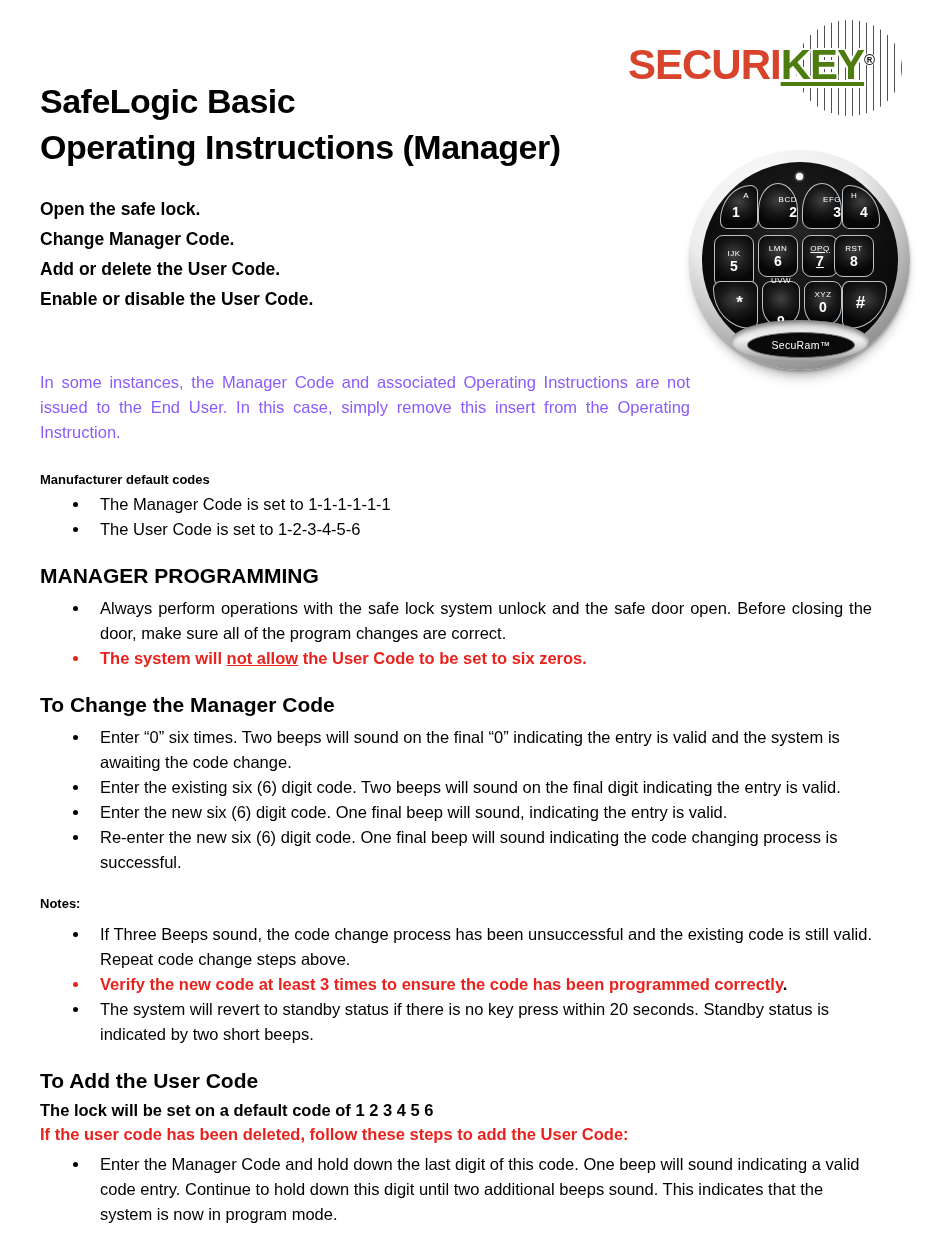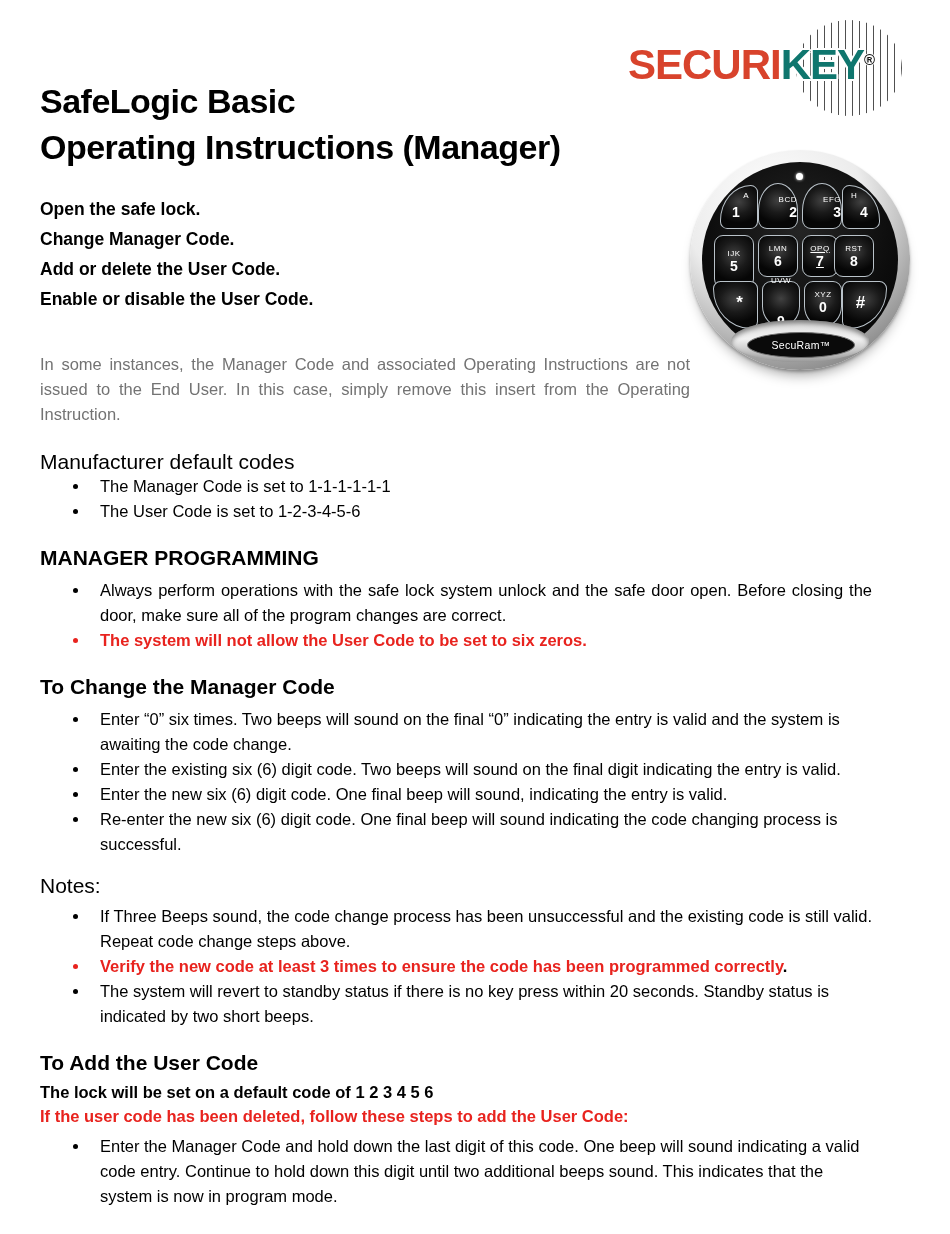--- a/index.html
+++ b/index.html
@@ -9,23 +9,23 @@
   }
   
   .logo { position:absolute; left:626px; top:18px; width:290px; height:100px; }
   .logo-stripes {
     position:absolute; left:170px; top:2px; width:106px; height:96px; border-radius:50%;
     background:repeating-linear-gradient(90deg,#505050 0 1.5px,transparent 1.5px 7px);
   }
   .logo-text { position:absolute; left:2px; top:26px; font-size:42px; font-weight:bold;
     letter-spacing:-1px; line-height:1; white-space:nowrap; }
   .logo-securi { color:#d8432c; }
-  .logo-key { color:#0f766e;
+  .logo-key { color:#4d7c0f;
     text-shadow:2px 0 0 #fff,-2px 0 0 #fff,0 2px 0 #fff,0 -2px 0 #fff,
-      1.5px 1.5px 0 #fff,-1.5px -1.5px 0 #fff,1.5px -1.5px 0 #fff,-1.5px 1.5px 0 #fff; }
+      1.5px 1.5px 0 #fff,-1.5px -1.5px 0 #fff,1.5px -1.5px 0 #fff,-1.5px 1.5px 0 #fff;text-decoration:underline; }
   .logo-reg { font-size:15px; font-weight:bold; color:#141414; vertical-align:14px;
     text-shadow:1px 0 0 #fff,-1px 0 0 #fff,0 1px 0 #fff,0 -1px 0 #fff; }
 
   
   .keypad {
     position:absolute; left:690px; top:150px; width:220px; height:220px; border-radius:50%;
     background:radial-gradient(circle at 38% 25%, #ffffff 0%, #ececec 42%, #c2c2c2 60%, #8d8d8d 80%, #d6d6d6 93%, #9f9f9f 100%);
     box-shadow:0 10px 14px -6px rgba(0,0,0,0.40), 0 2px 3px rgba(0,0,0,0.25);
   }
   .kp-face { position:absolute; left:12px; top:12px; right:12px; bottom:12px; border-radius:50%;
@@ -70,31 +70,31 @@
     box-shadow:inset 0 3px 5px rgba(0,0,0,0.45); }
   .kp-brand { position:absolute; left:57px; top:182px; width:106px; height:24px; border-radius:50%;
     background:#0a0a0a; border:1px solid #6f6f6f; color:#fff; font-size:10.5px;
     display:flex; align-items:center; justify-content:center; letter-spacing:0.3px; }
 
   
   .content { position:absolute; left:40px; top:0; width:832px; }
   h1 { margin:78px 0 0 0; font-size:34px; line-height:46px; font-weight:bold; letter-spacing:-0.5px; }
   .intro { margin-top:24px; }
   .intro div { font-size:17.5px; line-height:30px; font-weight:bold; }
-  .notice { margin-top:38px; width:650px; text-align:justify; color:#737373;
+  .notice { margin-top:56px; width:650px; text-align:justify; color:#8b5cf6;
     font-size:16.5px; line-height:25px; }
-  .bold-head { margin-top:22px; font-size:21px; line-height:25px; font-weight:normal; }
+  .bold-head { margin-top:22px; font-size:13px; line-height:25px; font-weight:bold; }
   h2 { margin:20px 0 0 0; font-size:21px; line-height:28px; font-weight:bold; }
   ul.blist { list-style:none; margin:6px 0 0 0; padding:0; }
   ul.blist li { position:relative; padding-left:60px; font-size:16.5px; line-height:25px; }
   ul.blist li::before { content:""; position:absolute; left:33px; top:10px; width:5px; height:5px;
     border-radius:50%; background:currentColor; }
   .just { text-align:justify; }
   .red-bold { color:#e8231e; font-weight:bold; }
-  .u { }
+  .u { text-decoration:underline; }
   .black { color:#000; }
   .mt16 { margin-top:16px; }
   .mt7 { margin-top:7px; }
   .mt3 { margin-top:3px; }
   .line-bold { margin-top:3px; font-size:16.5px; line-height:24px; font-weight:bold; }
   .line-red { font-size:16.5px; line-height:24px; font-weight:bold; color:#e8231e; }
 </style>
 </head>
 <body>
 

